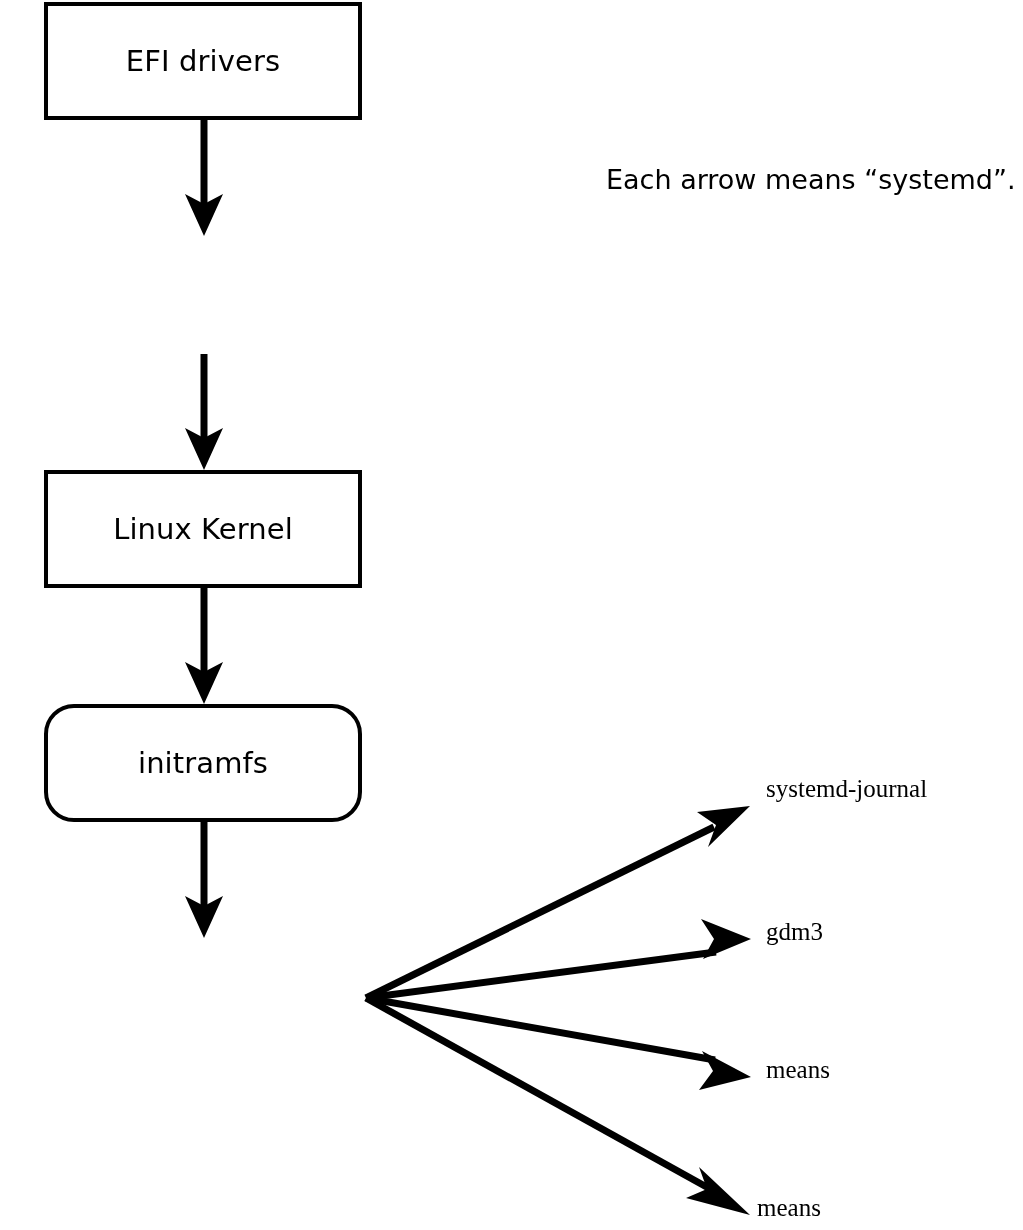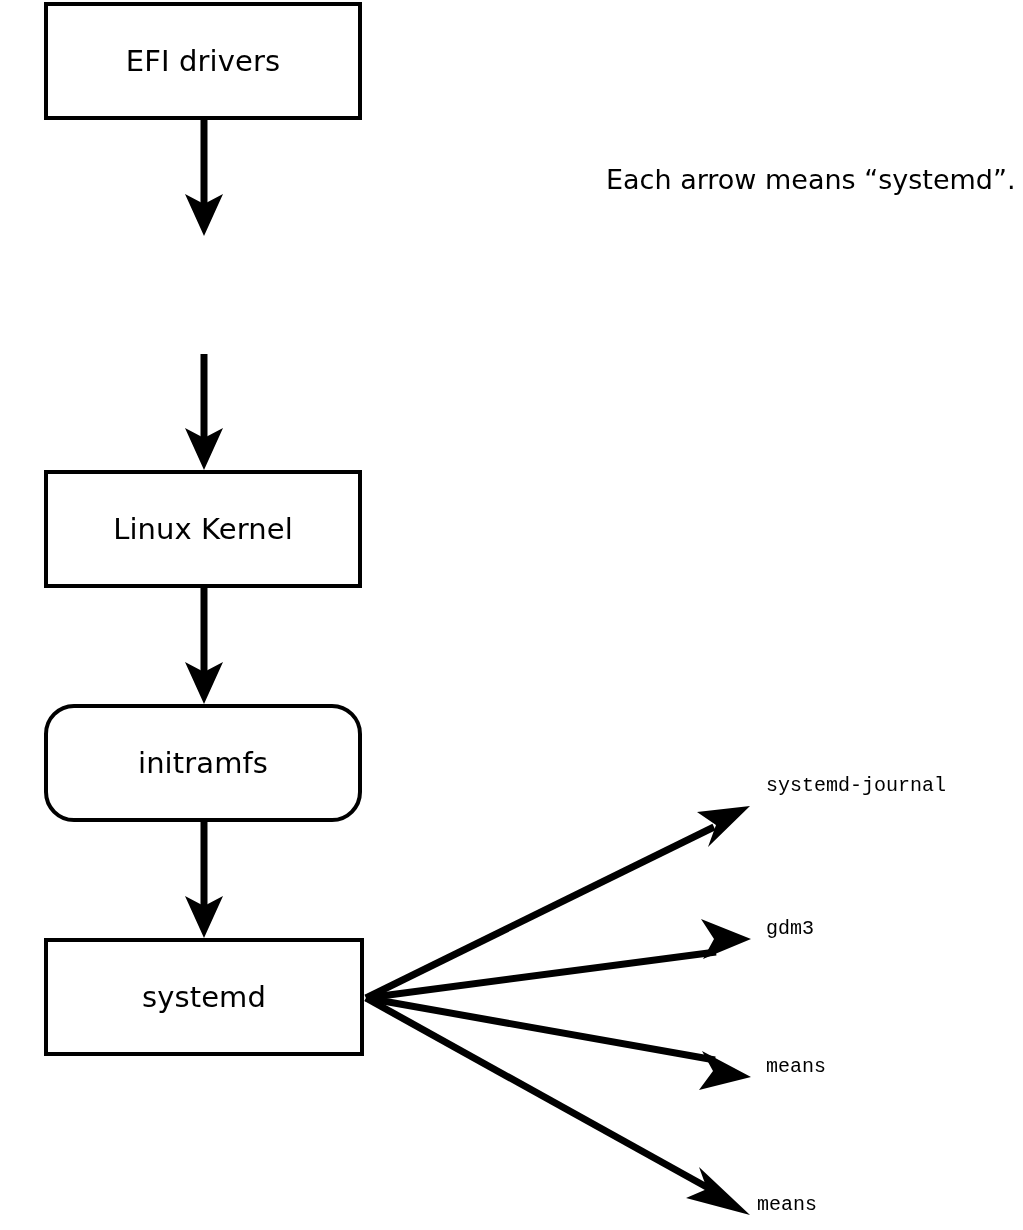--- a/index.html
+++ b/index.html
@@ -42,22 +42,22 @@
   .stage-label {
     font-family: "DejaVu Sans", sans-serif;
     font-size: 29px;
     color: #000000;
     line-height: 1;
     letter-spacing: 0.1px;
     white-space: nowrap;
   }
   .service-label {
     position: absolute;
-    font-family: Liberation Mono, monospace;
-    font-size: 20px;
+    font-family: Liberation Serif, serif;
+    font-size: 25px;
     color: #000000;
     line-height: 1;
     white-space: nowrap;
   }
   .caption-note {
     position: absolute;
     font-family: "DejaVu Sans", sans-serif;
     font-size: 27px;
     color: #000000;
     line-height: 1;
@@ -112,23 +112,20 @@
 
 
   <div class="stage-box" style="left:0px; top:470px; width:318px; height:118px;align-items:center;">
     <span class="stage-label">Linux Kernel</span>
   </div>
 
   <div class="stage-box" style="left:0px; top:704px; width:318px; height:118px;border-radius:30px;">
     <span class="stage-label">initramfs</span>
   </div>
 
-  <div class="stage-box" style="left:0px; top:938px; width:320px; height:118px;">
-    <span class="stage-label">systemd</span>
-  </div>
 
   <div class="service-label" style="left:722px; top:776px;">systemd-journal</div>
 
   <div class="service-label" style="left:722px; top:919px;">gdm3</div>
 
   <div class="service-label" style="left:722px; top:1057px;">means</div>
 
   <div class="service-label" style="left:713px; top:1195px;">means</div>
 
   <div class="caption-note" style="left:562px; top:166px;">Each arrow means “systemd”.</div>

